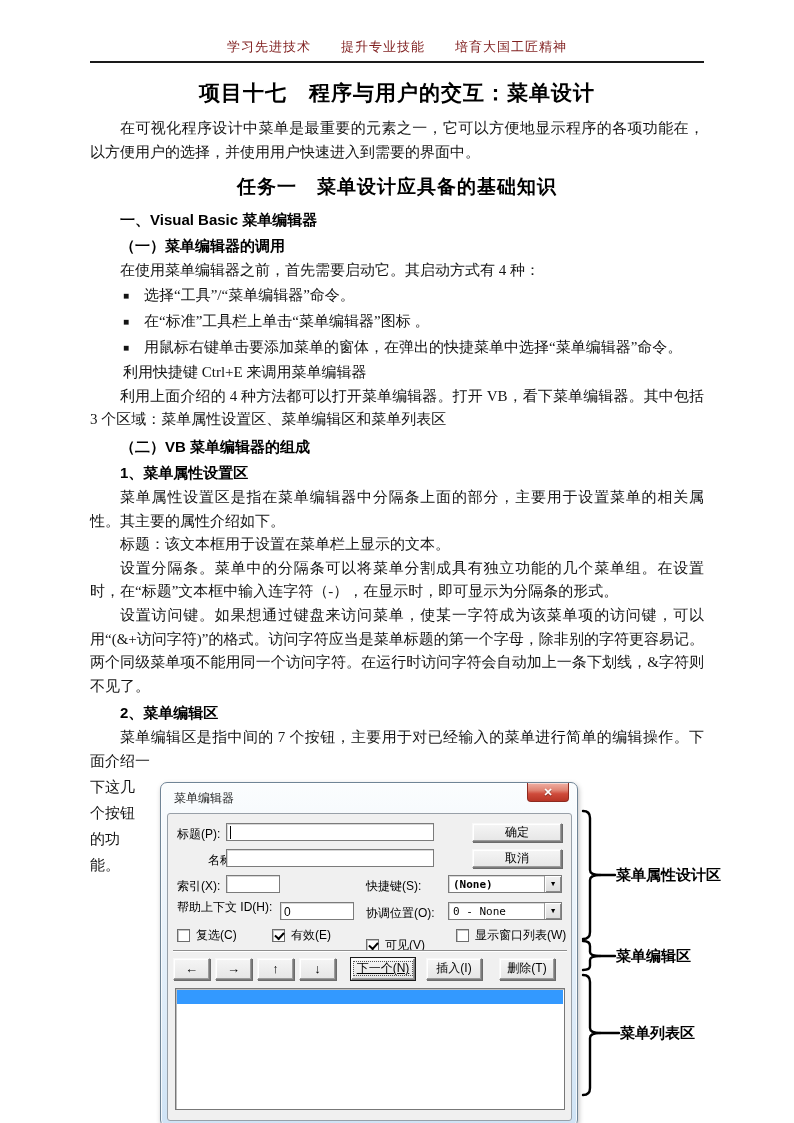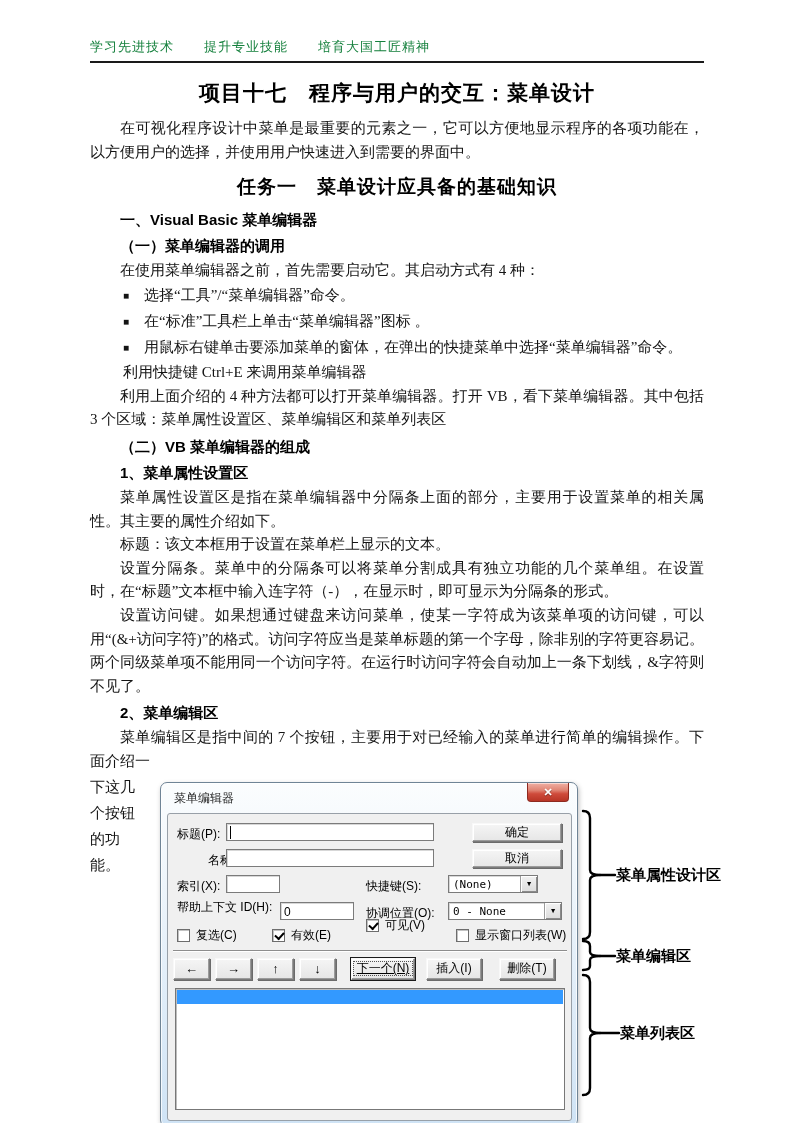--- a/index.html
+++ b/index.html
@@ -10,22 +10,22 @@
     margin: 0 auto;
     background: #ffffff;
     font-family: "Liberation Serif", serif;
     color: #141414;
     overflow: hidden;
   }
   .content { padding: 38px 90px 0 90px; }
 
   
   .running-header {
-    display: flex; gap: 30px;
-    font-size: 13px; letter-spacing: 1px; color: #15803d;
+    display: flex; justify-content: center; gap: 30px;
+    font-size: 13px; letter-spacing: 1px; color: #7f1d1d;
     padding-bottom: 5px;
   }
   .header-rule { border: none; border-top: 2px solid #1a1a1a; margin: 0 0 2px 0; }
 
   
   .doc-title {
     font-family: "Liberation Sans", sans-serif;
     font-size: 21px; font-weight: bold; text-align: center;
     letter-spacing: 1px; margin: 16px 0 10px 0; color:#000;
   }
@@ -244,21 +244,21 @@
           </div>
           <div class="push" style="left:304px; top:35px; width:90px;">
             <span>取消</span>
           </div>
 
           <span class="lbl" style="left:9px; top:64px;">索引(X):</span>
           <div class="txt" style="left:58px; top:61px; width:54px;">
             <span></span>
           </div>
           <span class="lbl" style="left:198px; top:64px;">快捷键(S):</span>
-          <div class="combo" style="left:280px; top:61px; width:90px;">
+          <div class="combo" style="left:280px; top:61px; width:114px;font-weight:bold;">
             <span class="combo-val">(None)</span>
             <div class="combo-btn">
               <span>▼</span>
             </div>
           </div>
 
           <span class="lbl" style="left:9px; top:85px;">帮助上下文 ID(H):</span>
           <div class="txt" style="left:112px; top:88px; width:74px;">
             <span>0</span>
           </div>
@@ -271,21 +271,21 @@
           </div>
 
           <div class="cb-row" style="left:9px; top:113px;">
             <div class="cb"></div>
             <span class="cb-label">复选(C)</span>
           </div>
           <div class="cb-row" style="left:104px; top:113px;">
             <div class="cb checked"></div>
             <span class="cb-label">有效(E)</span>
           </div>
-          <div class="cb-row" style="left:198px; top:103px;">
+          <div class="cb-row" style="left:198px; top:123px;">
             <div class="cb checked"></div>
             <span class="cb-label">可见(V)</span>
           </div>
           <div class="cb-row" style="left:288px; top:113px;">
             <div class="cb"></div>
             <span class="cb-label">显示窗口列表(W)</span>
           </div>
 
           <div class="separator"></div>
 

